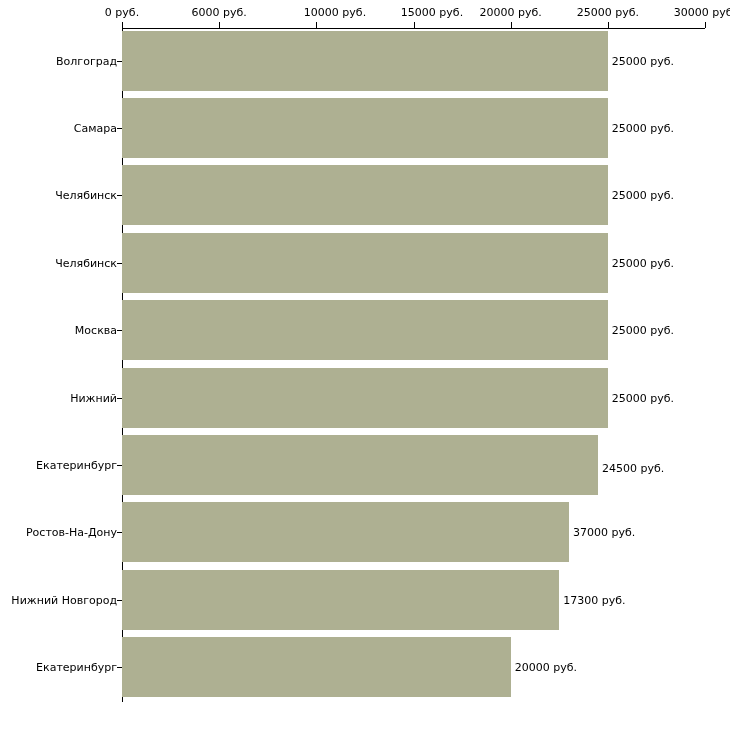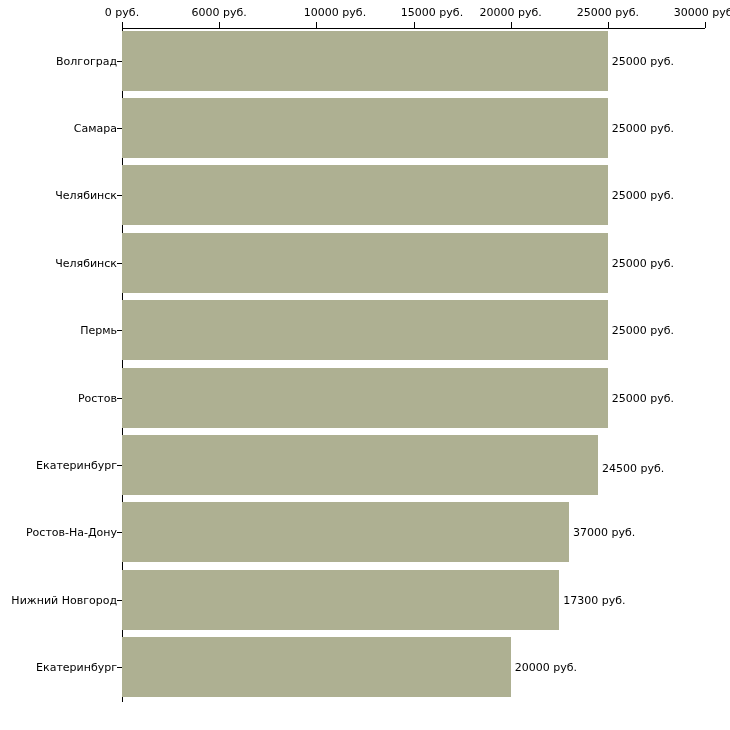--- a/index.html
+++ b/index.html
@@ -129,27 +129,27 @@
       <div class="value-label" style="left: 611.833px; top: 195.3px;">25000 руб.</div>
       <div class="bar" style="top: 232.7px; width: 485.833px; height: 60px; background: rgb(174, 176, 146);"></div>
       <div class="cat-tick" style="top: 262.7px;"></div>
       <div class="cat-label-wrap" style="top: 262.7px;">
         <div class="cat-label">Челябинск</div>
       </div>
       <div class="value-label" style="left: 611.833px; top: 262.7px;">25000 руб.</div>
       <div class="bar" style="top: 300.1px; width: 485.833px; height: 60px; background: rgb(174, 176, 146);"></div>
       <div class="cat-tick" style="top: 330.1px;"></div>
       <div class="cat-label-wrap" style="top: 330.1px;">
-        <div class="cat-label">Пермь</div>
+        <div class="cat-label">Москва</div>
       </div>
       <div class="value-label" style="left: 611.833px; top: 330.1px;">25000 руб.</div>
       <div class="bar" style="top: 367.5px; width: 485.833px; height: 60px; background: rgb(174, 176, 146);"></div>
       <div class="cat-tick" style="top: 397.5px;"></div>
       <div class="cat-label-wrap" style="top: 397.5px;">
-        <div class="cat-label">Ростов</div>
+        <div class="cat-label">Нижний</div>
       </div>
       <div class="value-label" style="left: 611.833px; top: 397.5px;">25000 руб.</div>
       <div class="bar" style="top: 434.9px; width: 476.117px; height: 60px; background: rgb(174, 176, 146);"></div>
       <div class="cat-tick" style="top: 464.9px;"></div>
       <div class="cat-label-wrap" style="top: 464.9px;">
         <div class="cat-label">Екатеринбург</div>
       </div>
       <div class="value-label" style="left: 602.117px; top: 468px;">24500 руб.</div>
       <div class="bar" style="top: 502.3px; width: 446.967px; height: 60px; background: rgb(174, 176, 146);"></div>
       <div class="cat-tick" style="top: 532.3px;"></div>

